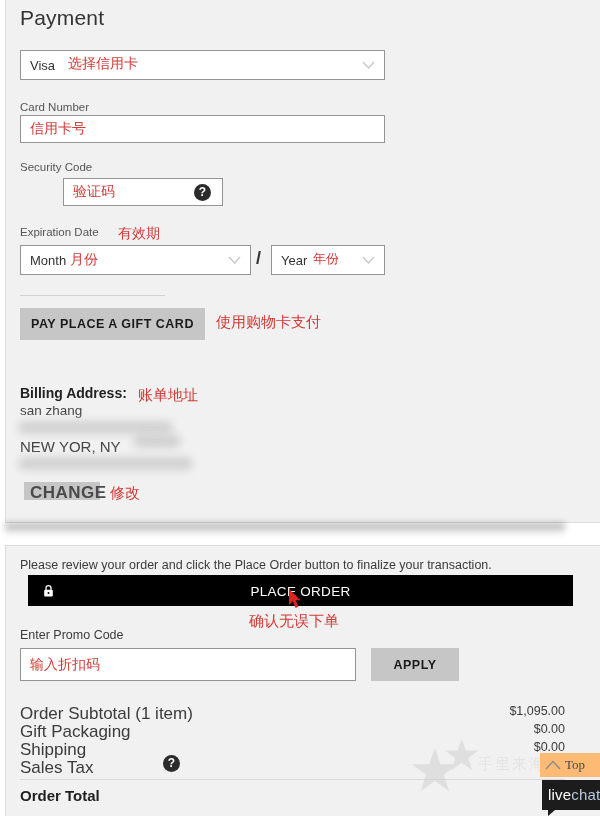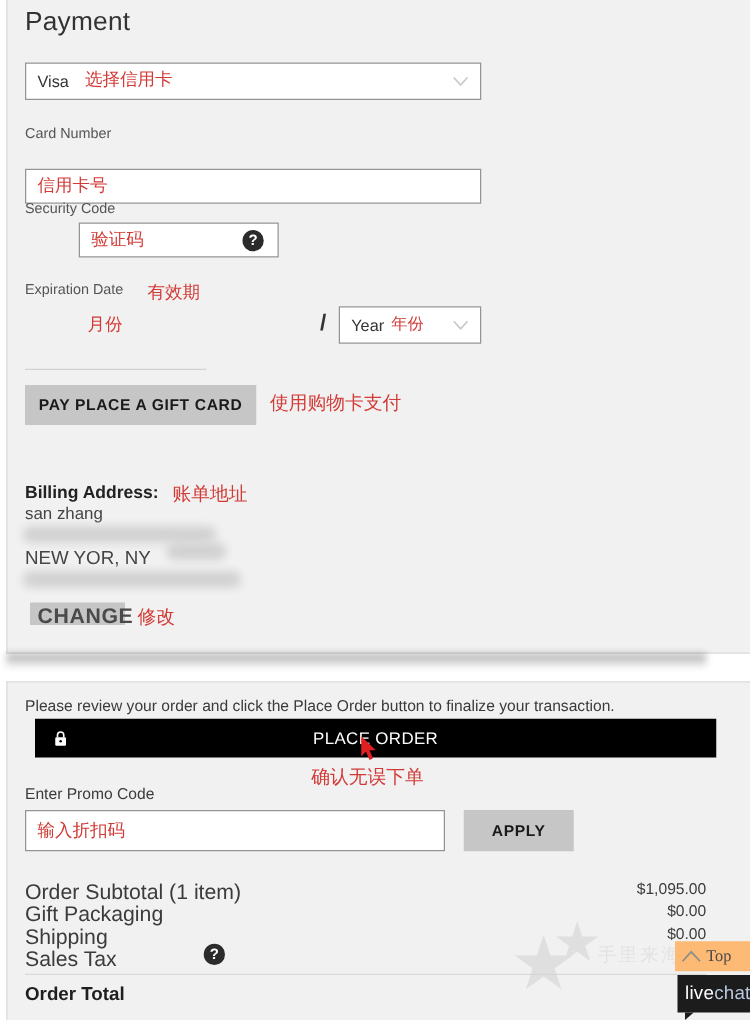--- a/index.html
+++ b/index.html
@@ -299,33 +299,41 @@
     <span class="sel-val">Visa</span>
     <span class="chev">
       <svg viewBox="0 0 13 8">
           <path d="M1 1 L6.5 7 L12 1" fill="none" stroke="currentColor" stroke-width="1.4"></path>
         </svg>
     </span>
   </div>
   <span class="cn" style="left:68px; top:55px;">选择信用卡</span>
 
   <div class="field-label" style="left:20px; top:101px;">Card Number</div>
-  <div class="txtbox" style="left:20px; top:115px; width:365px; height:28px;margin-top:20px;">
+  <div class="txtbox" style="left:20px; top:115px; width:365px; height:28px;">
     <span class="ph">信用卡号</span>
   </div>
 
   <div class="field-label" style="left:20px; top:161px;">Security Code</div>
   <div class="txtbox" style="left:20px; top:178px; width:160px; height:28px;margin-left:43px;">
     <span class="ph">验证码</span>
   </div>
   <div class="help-icon" style="left:194px; top:184px;">?</div>
 
   <div class="field-label" style="left:20px; top:226px;">Expiration Date</div>
   <span class="cn" style="left:118px; top:225px;">有效期</span>
 
+  <div class="selbox" style="left:20px; top:245px; width:231px; height:30px;">
+    <span class="sel-val">Month</span>
+    <span class="chev">
+      <svg viewBox="0 0 13 8">
+          <path d="M1 1 L6.5 7 L12 1" fill="none" stroke="currentColor" stroke-width="1.4"></path>
+        </svg>
+    </span>
+  </div>
   <span class="cn" style="left:70px; top:251px;">月份</span>
 
   <div class="slash" style="left:256px; top:248px;">/</div>
 
   <div class="selbox" style="left:271px; top:245px; width:114px; height:30px;">
     <span class="sel-val">Year</span>
     <span class="chev">
       <svg viewBox="0 0 13 8">
           <path d="M1 1 L6.5 7 L12 1" fill="none" stroke="currentColor" stroke-width="1.4"></path>
         </svg>

